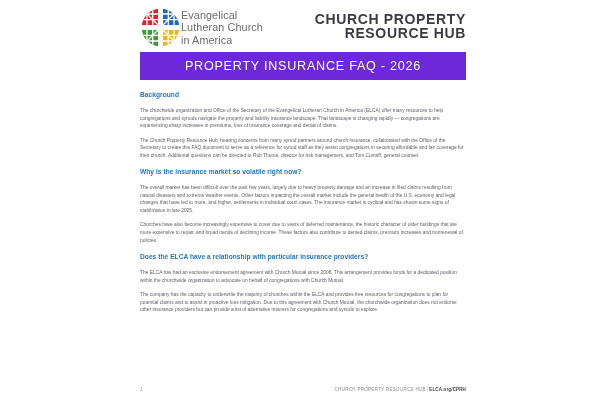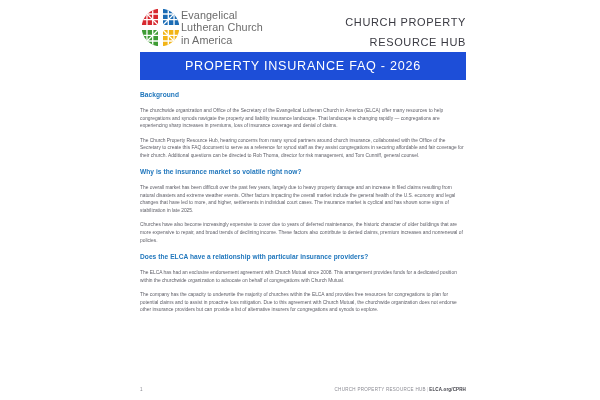--- a/index.html
+++ b/index.html
@@ -50,33 +50,33 @@
   .wordmark {
     font-size: 10.8px;
     line-height: 12.2px;
     color: #6b6b6b;
     letter-spacing: 0.1px;
     white-space: pre-line;
     font-weight: 400;
   }
   .hub-title {
     text-align: right;
-    font-size: 11px;
-    line-height: 20px;
-    font-weight: normal;
+    font-size: 14px;
+    line-height: 14px;
+    font-weight: bold;
     letter-spacing: 0.65px;
     color: #3a3a42;
     white-space: pre-line;
     padding-top: 5px;
   }
 
   
   .title-band {
     margin-top: 4px;
-    background: #1d4ed8;
+    background: #6d28d9;
     height: 28px;
     display: flex;
     align-items: center;
     justify-content: center;
   }
   .title-band-text {
     color: #ffffff;
     font-size: 12.6px;
     letter-spacing: 0.75px;
     font-weight: 400;

